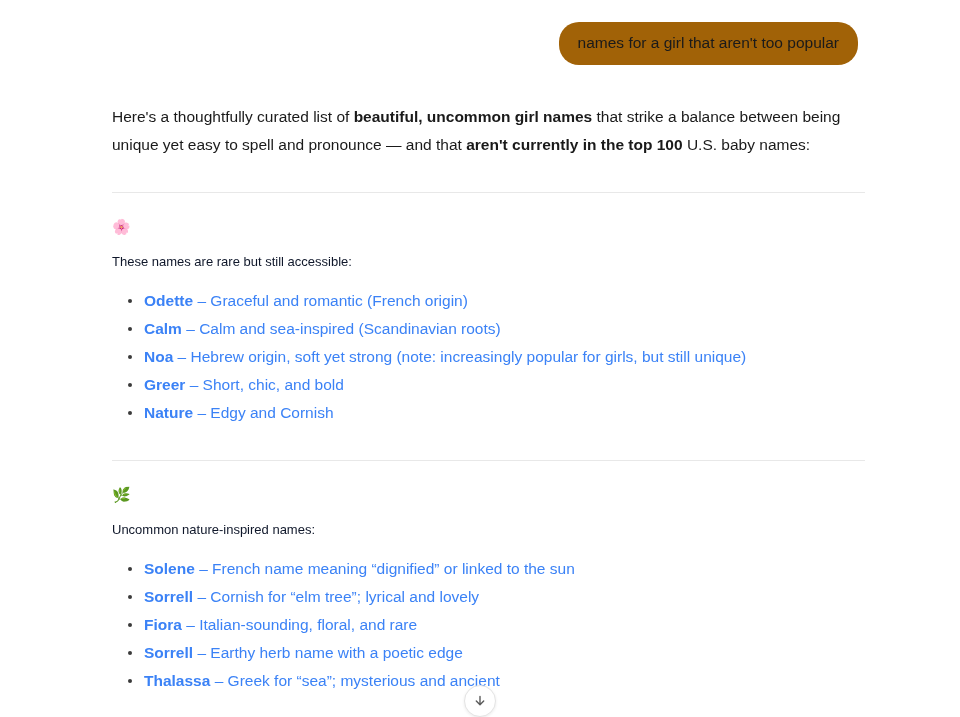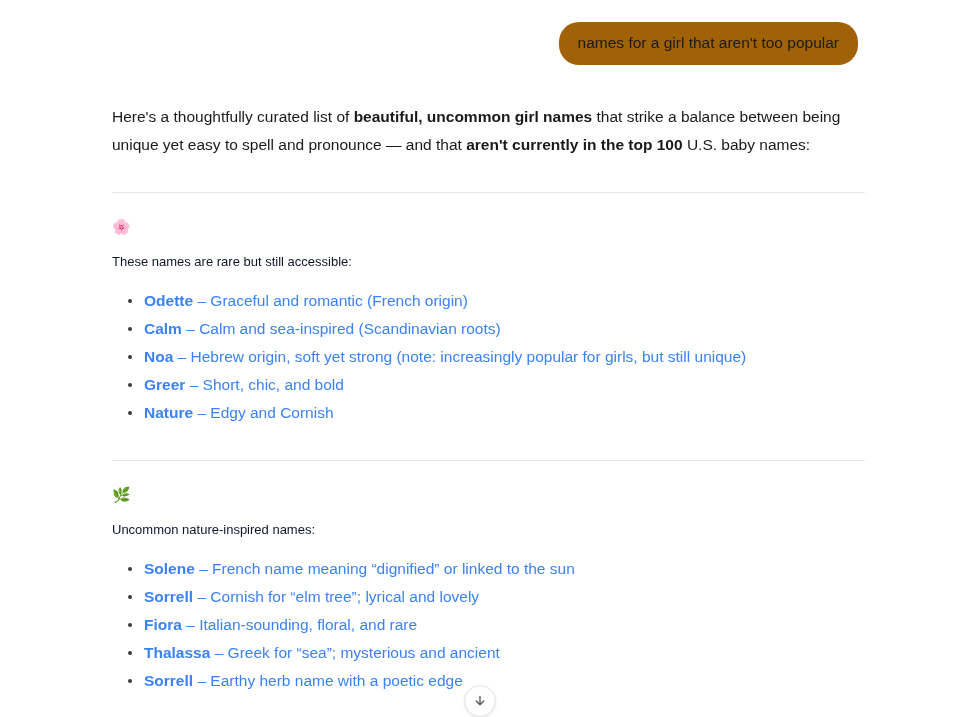--- a/index.html
+++ b/index.html
@@ -152,22 +152,22 @@
 
     <div class="section">
       <div class="section-head">
         <span class="section-emoji">🌿</span>
       </div>
       <p class="section-sub">Uncommon nature-inspired names:</p>
       <ul class="name-list">
         <li><span class="nm">Solene</span><span> – French name meaning “dignified” or linked to the sun</span></li>
         <li><span class="nm">Sorrell</span><span> – Cornish for “elm tree”; lyrical and lovely</span></li>
         <li><span class="nm">Fiora</span><span> – Italian-sounding, floral, and rare</span></li>
+        <li><span class="nm">Sorrell</span><span> – Earthy herb name with a poetic edge</span></li>
         <li><span class="nm">Thalassa</span><span> – Greek for “sea”; mysterious and ancient</span></li>
-        <li><span class="nm">Sorrell</span><span> – Earthy herb name with a poetic edge</span></li>
       </ul>
     </div>
 
   </div>
 
   <div class="scroll-btn">
     <svg width="14" height="14" viewBox="0 0 14 14">
       <path d="M7 2.5 L7 10.5 M3.3 7 L7 10.7 L10.7 7" fill="none" stroke="#5a5a5a" stroke-width="1.4" stroke-linecap="round" stroke-linejoin="round"></path>
     </svg>
   </div>

